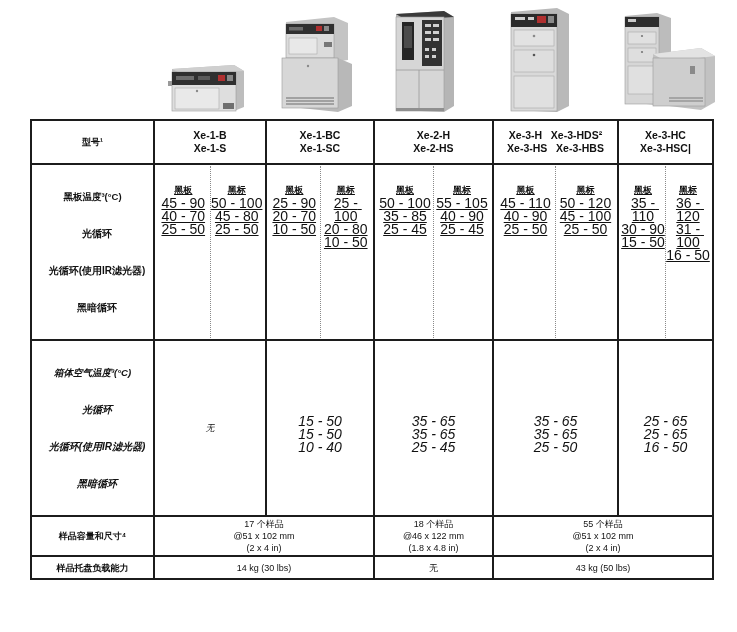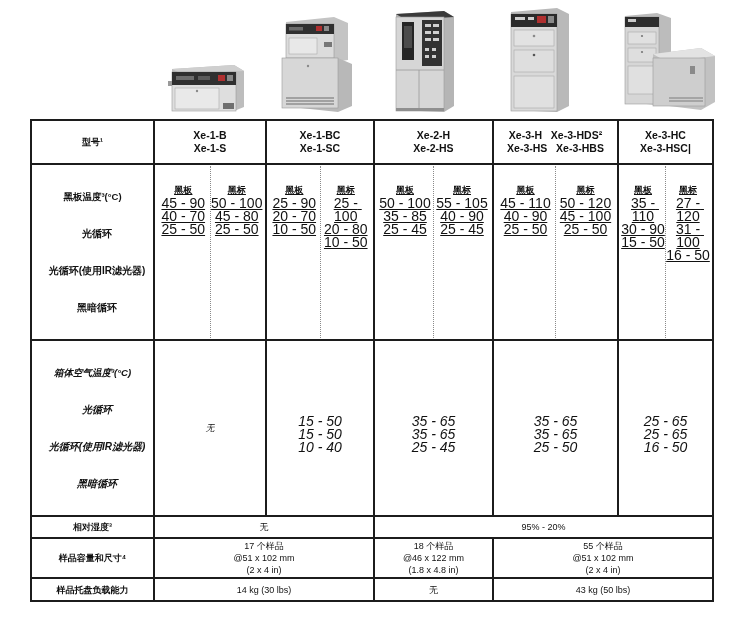--- a/index.html
+++ b/index.html
@@ -267,21 +267,21 @@
       <td class="top">
             <div class="split">
         <div class="half">
                 <div class="uh">黑板</div>
                 <div class="v">35 - 110</div>
                 <div class="v">30 - 90</div>
                 <div class="v">15 - 50</div>
               </div>
         <div class="half hr">
                 <div class="uh">黑标</div>
-                <div class="v">27 - 120</div>
+                <div class="v">36 - 120</div>
                 <div class="v">31 - 100</div>
                 <div class="v">16 - 50</div>
               </div>
       </div>
           </td>
     </tr>
 
     <tr class="r-air">
       <td class="lab top">
         <div class="lab-main">箱体空气温度³(°C)</div>
@@ -307,29 +307,20 @@
 35 - 65
 25 - 50</div>
           </td>
       <td class="top">
             <div class="v pt">25 - 65
 25 - 65
 16 - 50</div>
           </td>
     </tr>
 
-    <tr class="r-hum">
-      <td class="lab">相对湿度³</td>
-      <td colspan="2">
-            <div class="val">无</div>
-          </td>
-      <td colspan="3">
-            <div class="val">95% - 20%</div>
-          </td>
-    </tr>
 
 
     <tr class="r-cap">
       <td class="lab">样品容量和尺寸⁴</td>
       <td colspan="2">
             <div class="val">17 个样品
 @51 x 102 mm
 (2 x 4 in)</div>
           </td>
       <td>

